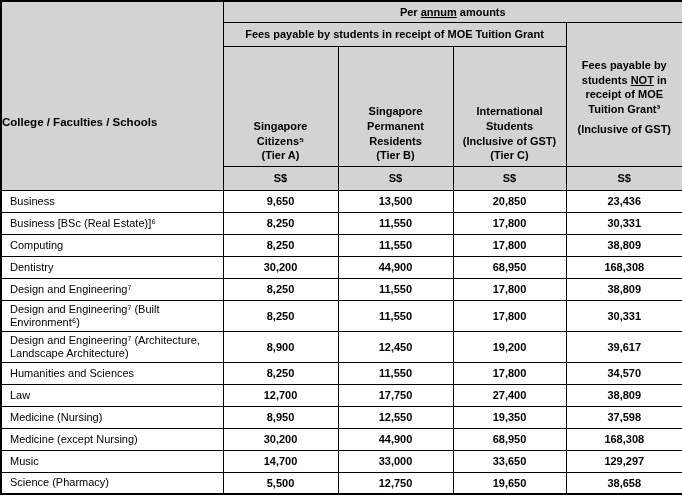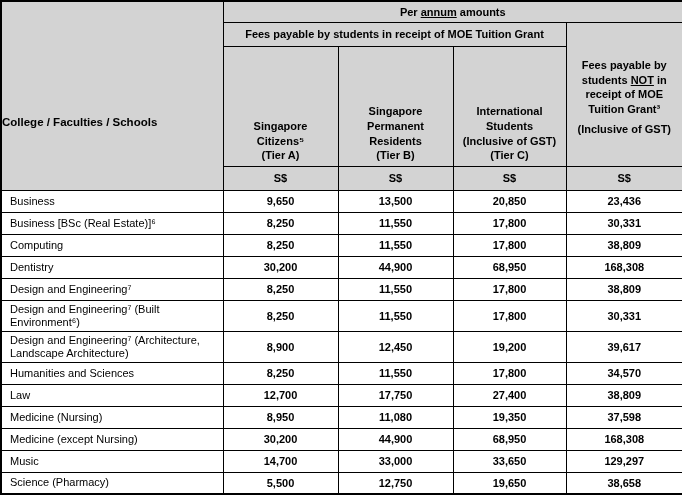--- a/index.html
+++ b/index.html
@@ -214,21 +214,21 @@
     <td class="rowlabel">Law</td>
     <td class="num vthick">12,700</td>
     <td class="num vthick">17,750</td>
     <td class="num vthick">27,400</td>
     <td class="num vthick hl">38,809</td>
   </tr>
 
   <tr>
     <td class="rowlabel">Medicine (Nursing)</td>
     <td class="num vthick">8,950</td>
-    <td class="num vthick">11,080</td>
+    <td class="num vthick">12,550</td>
     <td class="num vthick">19,350</td>
     <td class="num vthick hl">37,598</td>
   </tr>
 
   <tr>
     <td class="rowlabel">Medicine (except Nursing)</td>
     <td class="num vthick">30,200</td>
     <td class="num vthick">44,900</td>
     <td class="num vthick">68,950</td>
     <td class="num vthick hl">168,308</td>

